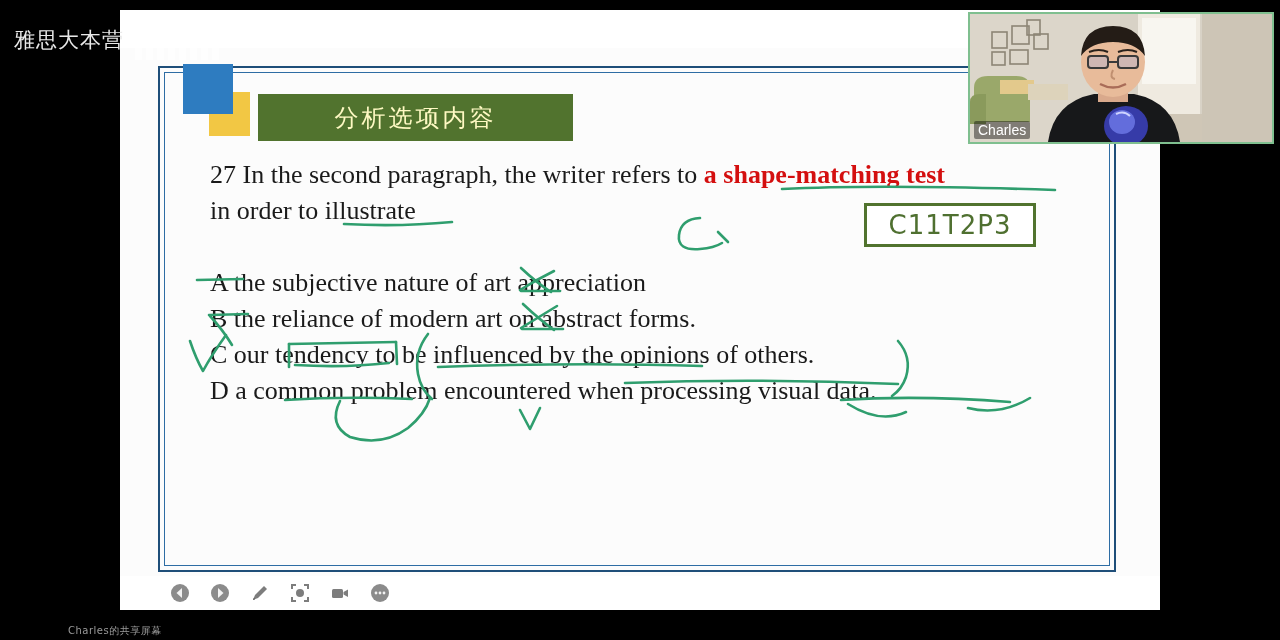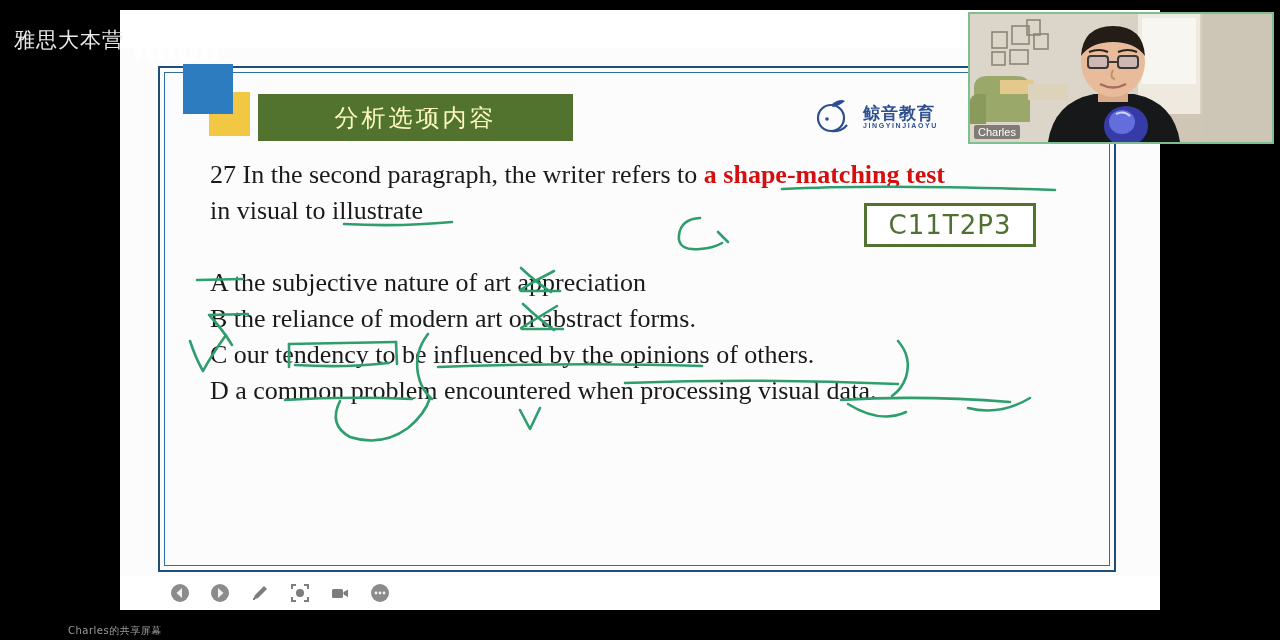--- a/index.html
+++ b/index.html
@@ -215,21 +215,21 @@
     width: 306px; height: 132px;
     border: 2px solid #7fbf8f;
     box-sizing: border-box;
     overflow: hidden;
     background: #cfc9be;
     z-index: 20;
   }
   #webcam-name {
     position: absolute;
     left: 4px; bottom: 3px;
-    font-size: 11px;
+    font-size: 14px;
     color: #ffffff;
     background: rgba(0,0,0,.42);
     padding: 1px 4px;
     border-radius: 2px;
     font-family: "Liberation Sans", sans-serif;
     z-index: 6;
   }
 
   
   #status-bar {
@@ -319,37 +319,25 @@
     </div>
   </div>
 
   <div class="deco-blue"></div>
   <div class="deco-yellow"></div>
 
   <div id="title-banner">
     <span id="title-banner-text">分析选项内容</span>
   </div>
 
-  <div id="brand-logo">
-    <svg width="44" height="38" viewBox="0 0 44 38">
-      <path d="M6 20 a13 13 0 1 0 13 -13 a13 13 0 0 0 -13 13 Z" fill="none" stroke="#2e4f8f" stroke-width="2.2"></path>
-      <path d="M19 7 C24 2 30 1 33 3 C30 6 26 8 21 9 Z" fill="#2e4f8f"></path>
-      <circle cx="15" cy="21" r="1.8" fill="#2e4f8f"></circle>
-      <path d="M19 33 C26 34 32 31 35 27" fill="none" stroke="#2e4f8f" stroke-width="2.2"></path>
-    </svg>
-    <div>
-      <div id="brand-cn">鲸音教育</div>
-      <div id="brand-en">JINGYINJIAOYU</div>
-    </div>
-  </div>
 
   <div class="body-serif" id="q-line1">
     <span>27 In the second paragraph, the writer refers to </span><span class="red-bold">a shape-matching test</span>
   </div>
-  <div class="body-serif" id="q-line2">in visual to illustrate</div>
+  <div class="body-serif" id="q-line2">in order to illustrate</div>
 
   <div class="body-serif opt" id="opt-b">B the reliance of modern art on abstract forms.</div>
   <div class="body-serif opt" id="opt-a">A the subjective nature of art appreciation</div>
   <div class="body-serif opt" id="opt-c">C our tendency to be influenced by the opinions of others.</div>
   <div class="body-serif opt" id="opt-d">D a common problem encountered when processing visual data.</div>
 
   <div id="code-badge">
     <span id="code-badge-text">C11T2P3</span>
   </div>
 

